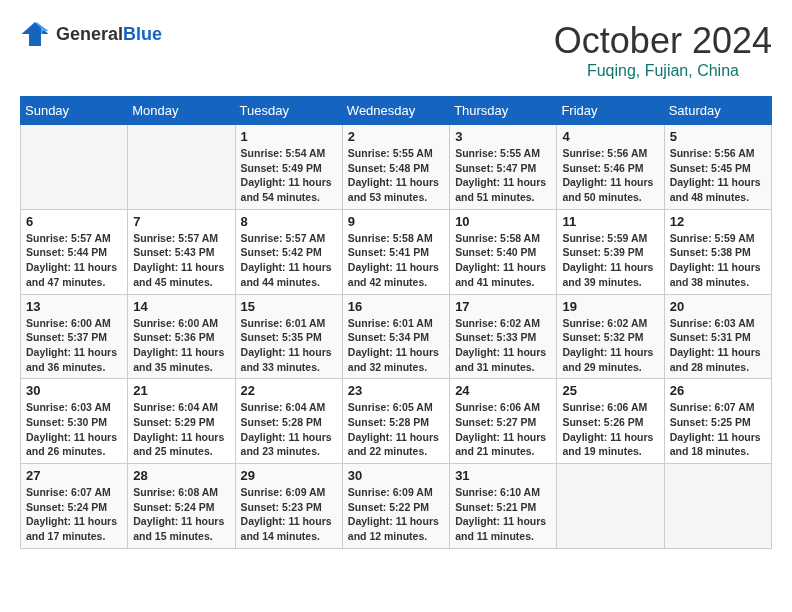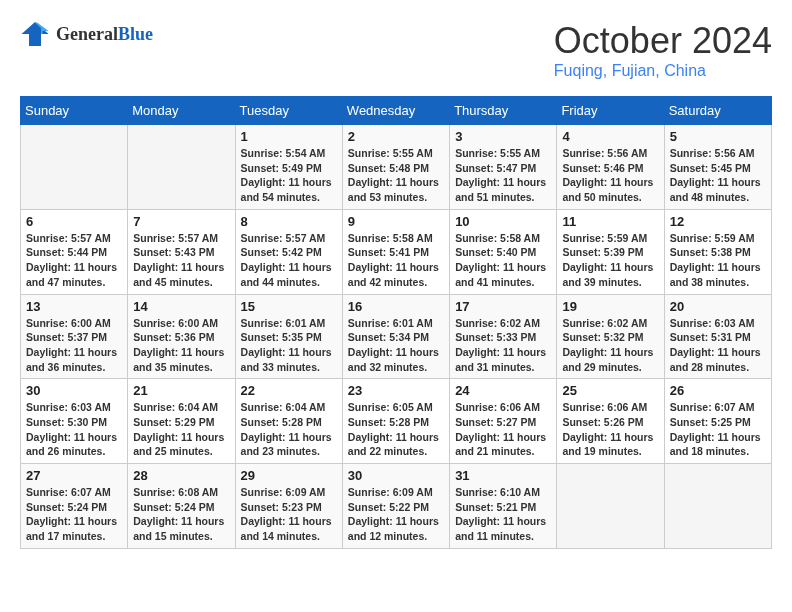--- a/index.html
+++ b/index.html
@@ -13,47 +13,46 @@
     .header {
       display: flex;
       justify-content: space-between;
       align-items: flex-start;
       margin-bottom: 16px;
     }
     .logo {
       display: flex;
       align-items: center;
       gap: 6px;
-      font-family: Liberation Serif, serif;
     }
     .logo-text-general {
       font-size: 18px;
       font-weight: bold;
       color: #333;
     }
     .logo-text-blue {
       font-size: 18px;
       font-weight: bold;
       color: #1565c0;
     }
     .logo-icon {
       width: 30px;
       height: 28px;
     }
     .title-block {
-      text-align: left;
+      text-align: center;
     }
     .title-block .month-year {
       font-size: 36px;
       font-weight: 300;
       color: #333;
     }
     .title-block .location {
       font-size: 16px;
-      color: #3b82f6;
+      color: #0f766e;
     }
     .calendar {
       width: 100%;
       border-collapse: collapse;
       font-size: 11px;
     }
     .calendar thead tr th {
       background: #1565c0;
       color: #fff;
       padding: 6px 4px;

